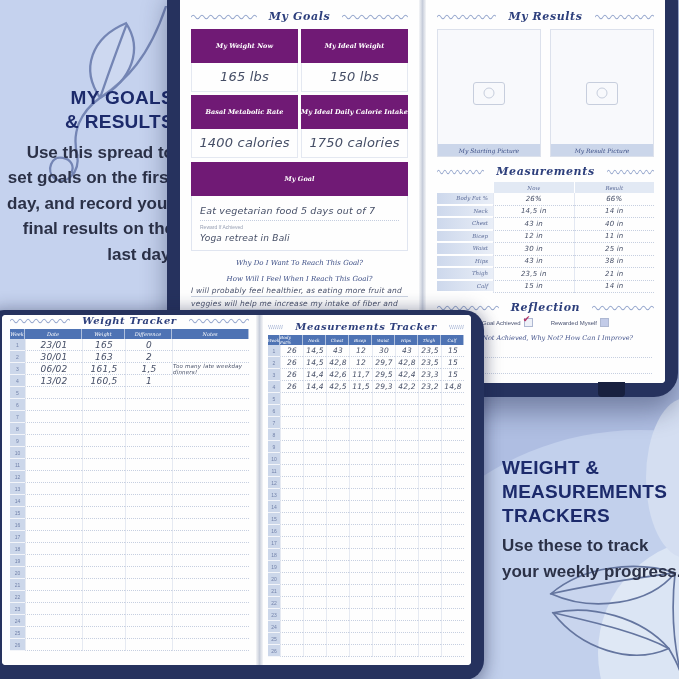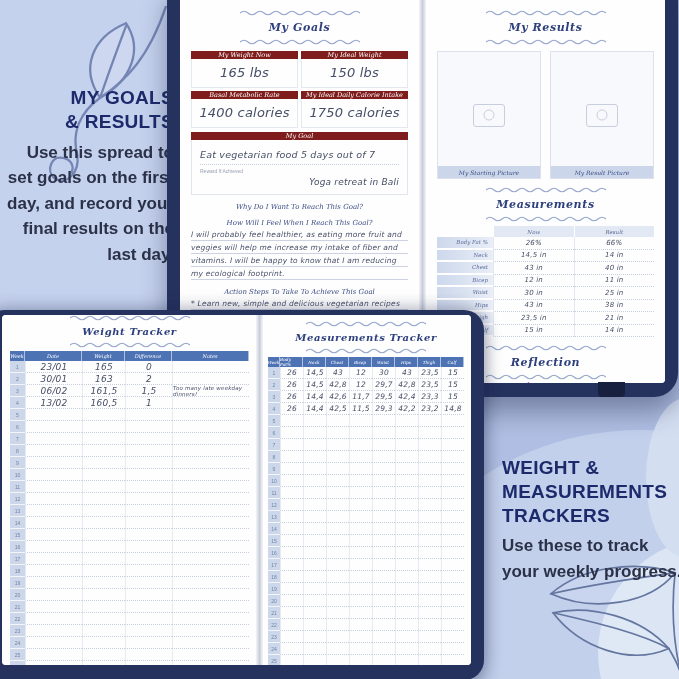--- a/index.html
+++ b/index.html
@@ -31,37 +31,37 @@
   .spread-bottom .pages{left:18px;right:13px;top:5px;bottom:15px;}
   .page{position:relative;overflow:hidden;background:#fefefe;}
   .page-flex{flex:1;}
   .divider{width:7px;background:linear-gradient(90deg,#f4f5f7,#c7cdda 50%,#f4f5f7);}
   .bookmark{position:absolute;left:431px;top:404px;width:27px;height:15px;background:#18203f;
             border-radius:0 0 4px 4px;z-index:4;}
 
   
   .inner{padding:21px 11px 0;}
   .inner2{padding:0 7px 0 8px;}
-  .sec-title{display:flex;align-items:center;gap:5px;flex-direction:column;}
+  .sec-title{display:flex;align-items:center;gap:12px;}
   .sec-title .t{font-family:"DejaVu Serif",serif;font-style:italic;font-weight:700;font-size:11px;
                 color:#2d3f7c;letter-spacing:.6px;white-space:nowrap;}
   .sec-title-sm .t{font-size:10px;}
   .wave{flex:1;height:6px;min-width:10px;}
-  .bar{background:#7f1d1d;color:#fff;font-family:"DejaVu Serif",serif;font-style:italic;
-       font-size:6.5px;text-align:center;padding:0 0;}
+  .bar{background:#701a75;color:#fff;font-family:"DejaVu Serif",serif;font-style:italic;
+       font-size:6.5px;text-align:center;padding:13px 0;font-weight:bold;}
   .hand{font-family:"DejaVu Sans",sans-serif;font-style:italic;color:#454e66;letter-spacing:.2px;}
 
   
   .stats{display:grid;grid-template-columns:1fr 1fr;gap:3px;margin-top:6px;}
   .stat .val{border:1px solid #e4e8f1;border-top:none;text-align:center;font-size:13px;padding:6px 0 7px;}
   .goalbar{margin-top:4px;}
   .goalbox{border:1px solid #e0e5f0;border-top:none;padding:3px 8px 4px;}
   .goal-text{font-size:9.5px;padding:6px 0 4px;border-bottom:1px dotted #c4cddf;}
   .reward-label{font-size:5px;color:#98a0b4;margin-top:3px;}
-  .reward-text{font-size:9px;padding:3px 0 3px;text-align:right;}
+  .reward-text{font-size:9px;padding:3px 0 3px;}
   .q{font-family:"DejaVu Serif",serif;font-style:italic;font-size:7px;color:#3d4f86;
      text-align:center;margin:8px 0 1px;}
   .a{font-size:7.5px;line-height:13px;color:#49516a;
      background:repeating-linear-gradient(to bottom,transparent 0,transparent 12px,#cbd3e2 12px,#cbd3e2 13px);}
   .a1,.a2{height:52px;}
   .a3{height:26px;}
 
   
   .photos{display:flex;gap:9px;margin-top:6px;}
   .photo{flex:1;height:126px;border:1px solid #dce1ec;background:#f8f9fc;position:relative;

